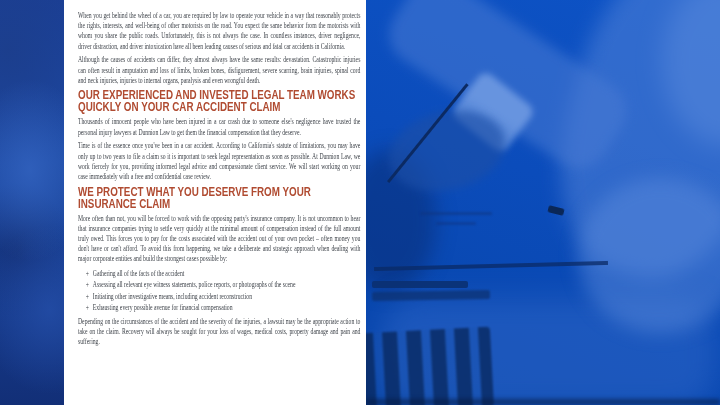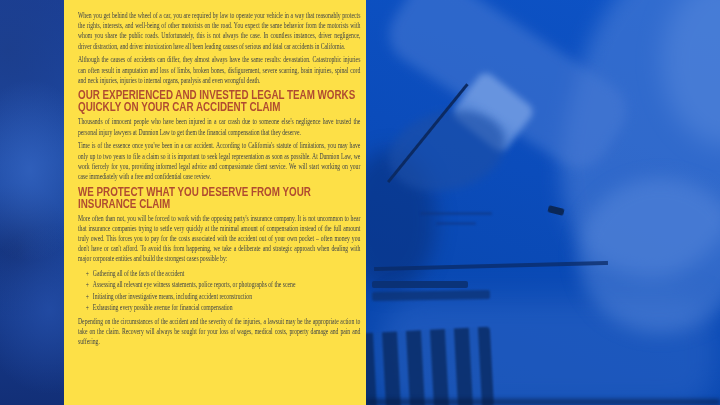--- a/index.html
+++ b/index.html
@@ -55,21 +55,21 @@
   .keyboard{left:-6px;top:330px;width:132px;height:80px;transform:rotate(-3deg);
     background:repeating-linear-gradient(90deg,
       rgba(10,44,102,.85) 0 15px, rgba(24,80,170,.25) 15px 24px);
     filter:blur(1.2px);border-radius:4px;}
   .dark-mid{left:-22px;top:150px;width:92px;height:142px;background:rgba(8,36,96,.4);
     border-radius:50%;filter:blur(10px);}
   .bottom-edge{left:0;bottom:0;width:100%;height:6px;background:rgba(8,26,62,.55);filter:blur(2px);}
   
   .panel{
     position:absolute;left:64px;top:0;width:302px;height:405px;
-    background:#fde047;overflow:hidden;
+    background:#ffffff;overflow:hidden;
   }
   .content{
     position:absolute;left:14px;top:11px;width:362px;
     transform:scaleX(0.78);transform-origin:0 0;
   }
   .content p{
     margin:0 0 3.5px;font-size:7.3px;line-height:10.2px;color:#3d4249;
     text-align:justify;
   }
   .content h2{

